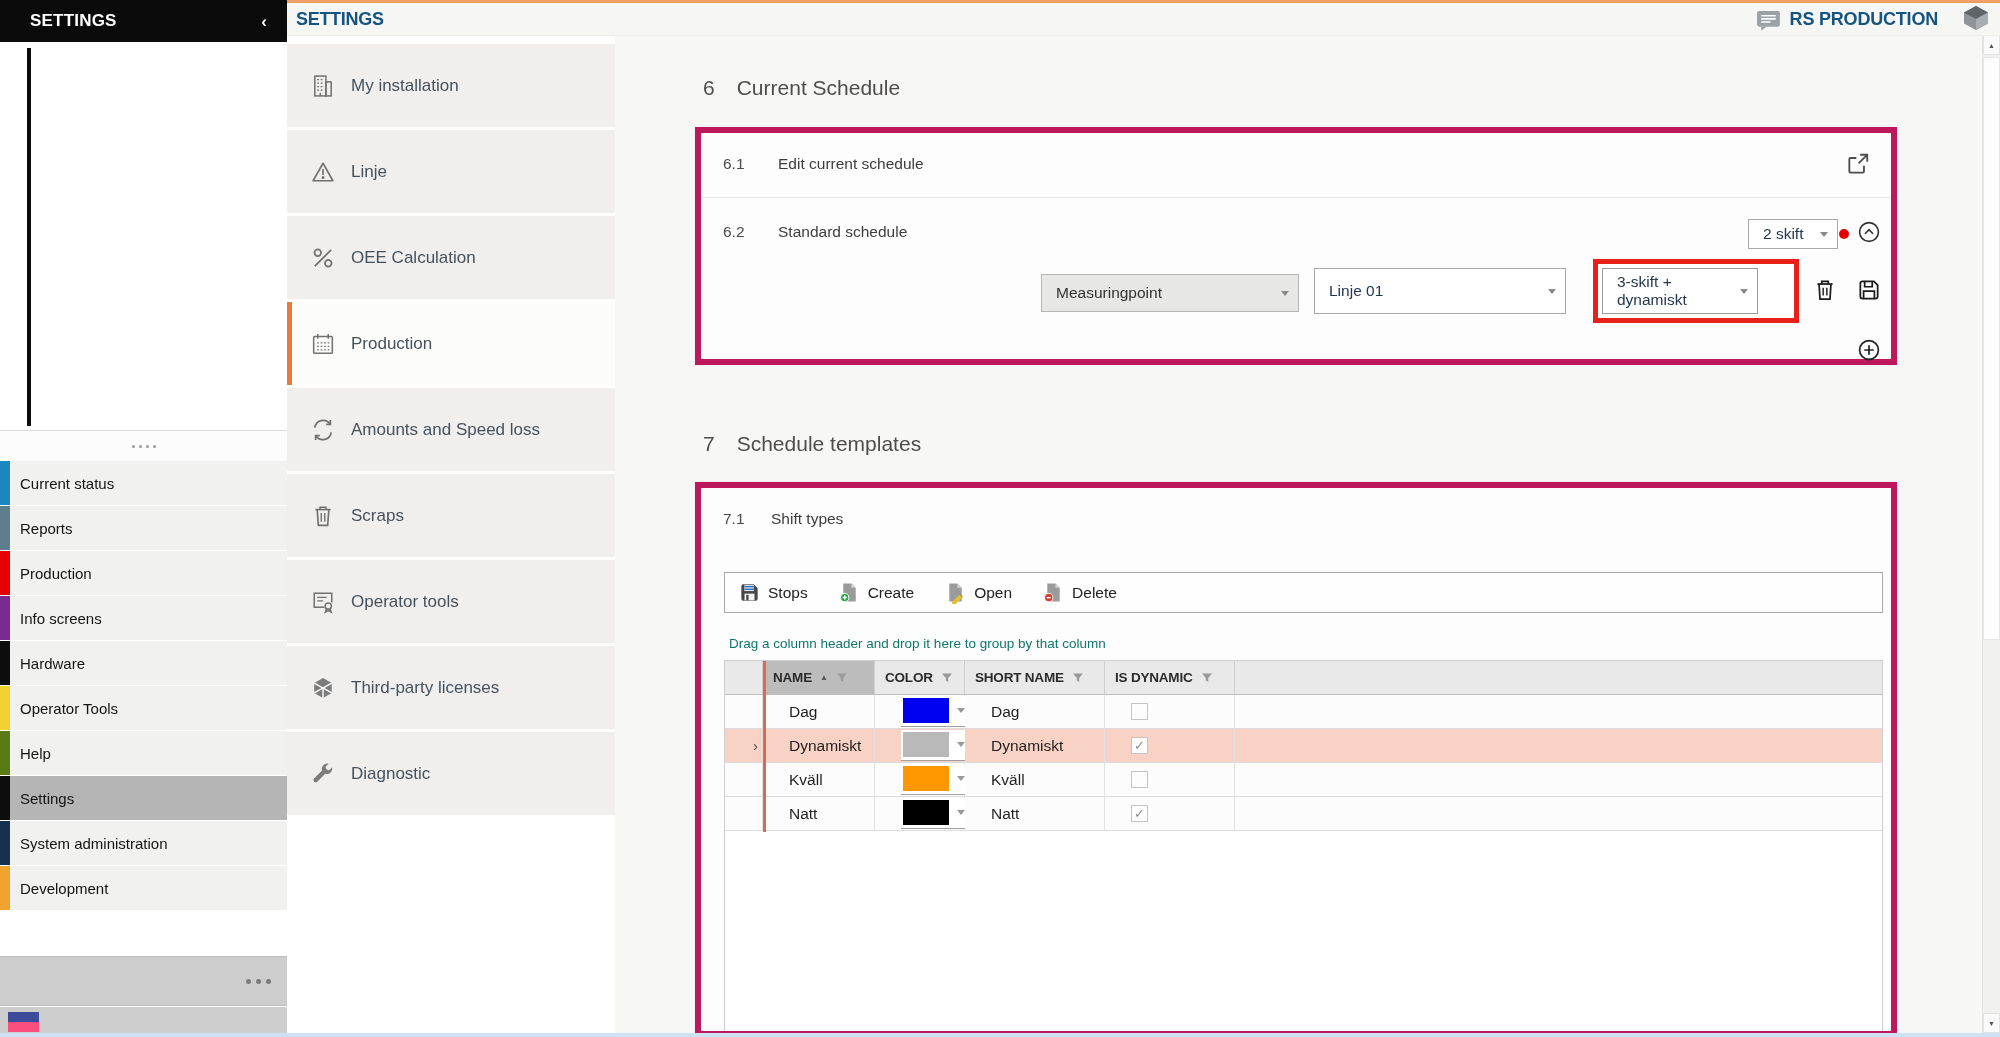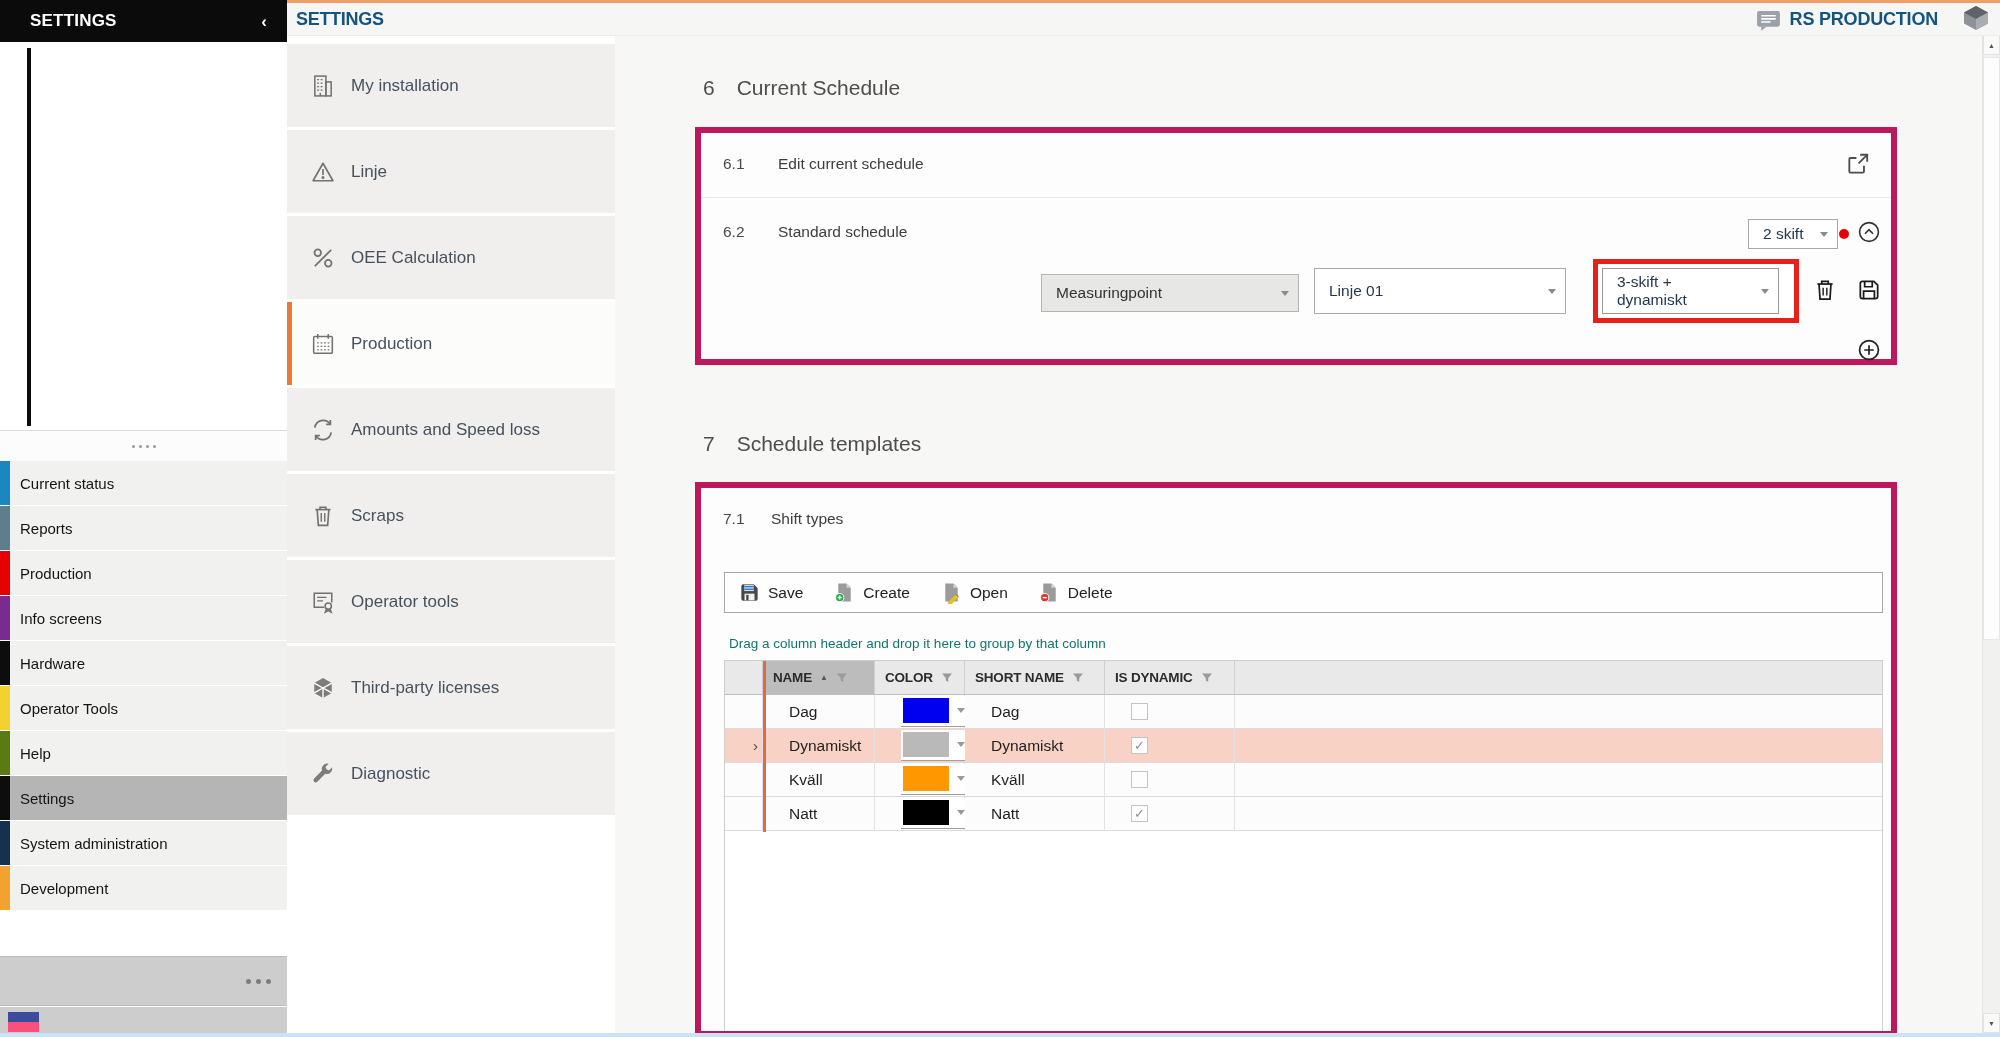--- a/index.html
+++ b/index.html
@@ -65,21 +65,21 @@
 
   .icon24 svg{width:26px;height:26px;display:block;}
   .iconbtn{position:absolute;cursor:pointer;}
 
   
   .sel{position:absolute;border:1px solid #a9a9a9;background:#fff;display:flex;align-items:center;justify-content:space-between;
        padding:0 9px 0 14px;box-sizing:border-box;font-size:15.5px;color:#24374e;cursor:pointer;}
   .sel .chev{width:0;height:0;border-left:4.5px solid transparent;border-right:4.5px solid transparent;border-top:5.5px solid #8a8a8a;}
   .sel.gray{background:#e7e7e6;border-color:#b5b5b5;color:#333;}
   #red-box{position:absolute;left:892px;top:126px;width:206px;height:64px;border:5px solid #e8201a;background:#fff;box-sizing:border-box;}
-  #red-box .sel{position:absolute;left:4px;top:4px;width:177px;height:46px;border-color:#9a9a9a;gap:40px;}
+  #red-box .sel{position:absolute;left:4px;top:4px;width:156px;height:46px;border-color:#9a9a9a;gap:40px;}
   #red-dot{position:absolute;left:1138px;top:96px;width:10px;height:10px;border-radius:50%;background:#e60000;}
 
   
   #toolbar{position:absolute;left:23px;top:84px;width:1159px;height:41px;border:1px solid #a9a9a9;background:#fefefe;
            box-sizing:border-box;display:flex;align-items:center;gap:30px;padding-left:13px;}
   .tbtn{display:flex;align-items:center;gap:7px;cursor:pointer;}
   .tbtn svg{width:23px;height:23px;display:block;}
   .tbtn .tl{font-size:15.5px;color:#222;}
   #group-hint{position:absolute;left:28px;top:148px;font-size:13.5px;color:#0f766e;}
 
@@ -395,21 +395,21 @@
         <span>
           <svg viewBox="0 0 24 24">
             <path d="M3.5 5.5a2 2 0 0 1 2-2h11l4 4v11a2 2 0 0 1-2 2h-13a2 2 0 0 1-2-2z" fill="#474747"></path>
             <rect x="6.5" y="4" width="10" height="6.5" fill="#f2f2f2"></rect>
             <rect x="6.5" y="5" width="10" height="1.7" fill="#2f77c2"></rect>
             <rect x="6.5" y="7.8" width="10" height="1.7" fill="#2f77c2"></rect>
             <rect x="6.8" y="13.2" width="10.4" height="7" fill="#f2f2f2"></rect>
             <rect x="8.6" y="14.4" width="2.4" height="5.8" fill="#474747"></rect>
           </svg>
         </span>
-        <span class="tl">Save</span>
+        <span class="tl">Stops</span>
       </div>
       <div class="tbtn">
         <span>
           <svg viewBox="0 0 24 24">
             <path d="M5.5 2.5h8.5l4.5 4.5v14.5h-13z" fill="#9b9b9b"></path>
             <path d="M14 2.5l4.5 4.5H14z" fill="#d2d2d2"></path>
             <circle cx="7" cy="17.3" r="4.3" fill="#2ea84e" stroke="#fff" stroke-width="1"></circle>
             <path d="M7 15.2v4.2M4.9 17.3h4.2" stroke="#fff" stroke-width="1.5" fill="none"></path>
           </svg>
         </span>

